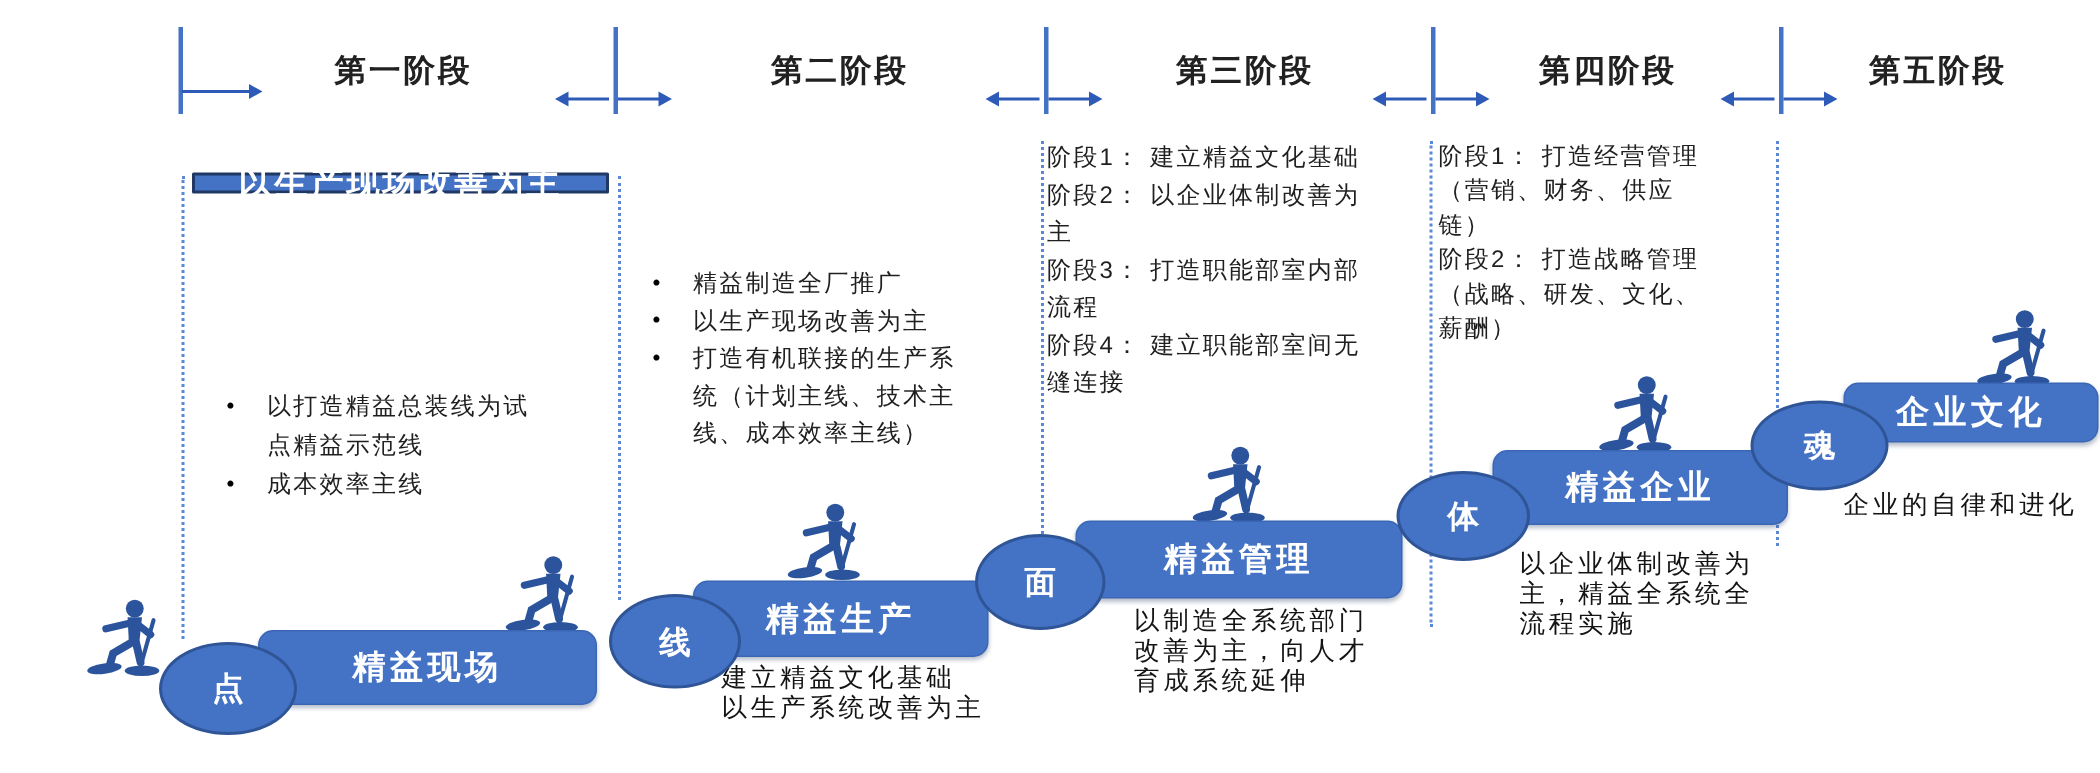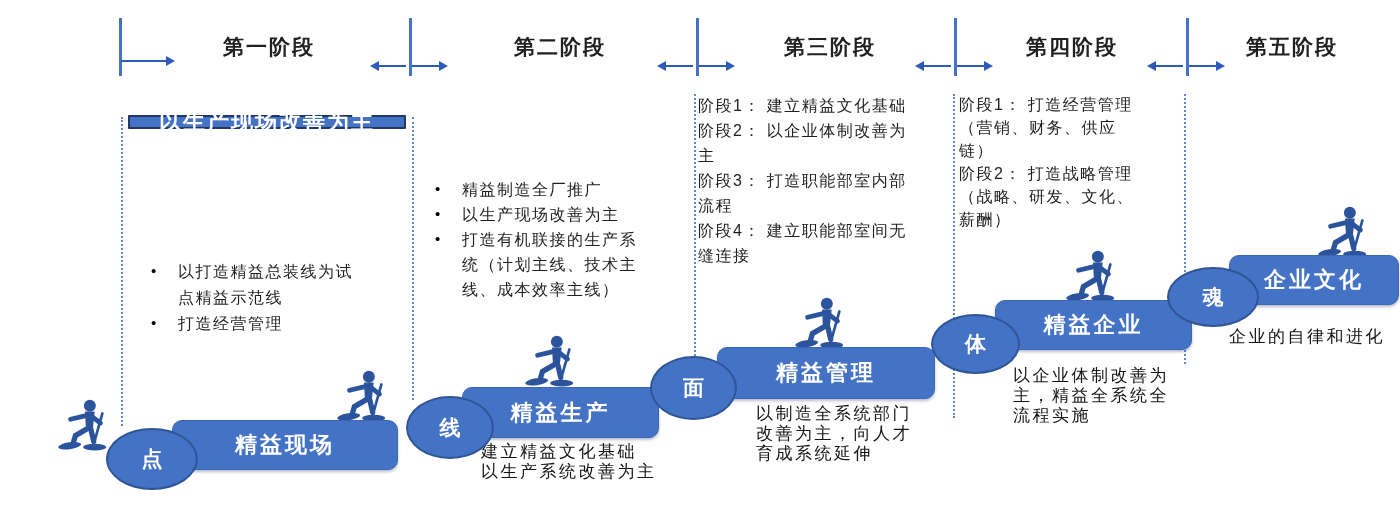--- a/index.html
+++ b/index.html
@@ -98,21 +98,21 @@
 
   <div class="banner">以生产现场改善为主</div>
 
   <ul class="bullets" style="left:113px;top:259px;width:222px;line-height:26px">
     <li>
       <span class="marker">•</span>
       <span>以打造精益总装线为试点精益示范线</span>
     </li>
     <li>
       <span class="marker">•</span>
-      <span>打造经营管理</span>
+      <span>成本效率主线</span>
     </li>
   </ul>
 
   <ul class="bullets" style="left:397px;top:177px;width:222px;line-height:25px">
     <li>
       <span class="marker">•</span>
       <span>精益制造全厂推广</span>
     </li>
     <li>
       <span class="marker">•</span>
@@ -165,17 +165,17 @@
   <svg class="skier" style="left:1032px;top:250px">
       <use href="#skier-sym" xlink:href="#skier-sym"></use>
     </svg>
   <div class="bar" style="left:963px;top:300px;width:197px;height:50px">精益企业</div>
   <div class="circle" style="left:899px;top:314px;width:89px;height:60px">体</div>
   <div class="desc" style="left:981px;top:366px;width:164px">以企业体制改善为主，精益全系统全流程实施</div>
 
   <svg class="skier" style="left:1284px;top:206px">
       <use href="#skier-sym" xlink:href="#skier-sym"></use>
     </svg>
-  <div class="bar" style="left:1197px;top:255px;width:170px;height:50px">企业文化</div>
+  <div class="bar" style="left:1197px;top:255px;width:170px;height:40px">企业文化</div>
   <div class="circle" style="left:1135px;top:267px;width:92px;height:60px">魂</div>
   <div class="desc" style="left:1197px;top:327px;width:200px">企业的自律和进化</div>
 
 </div>
 
 </body></html>

